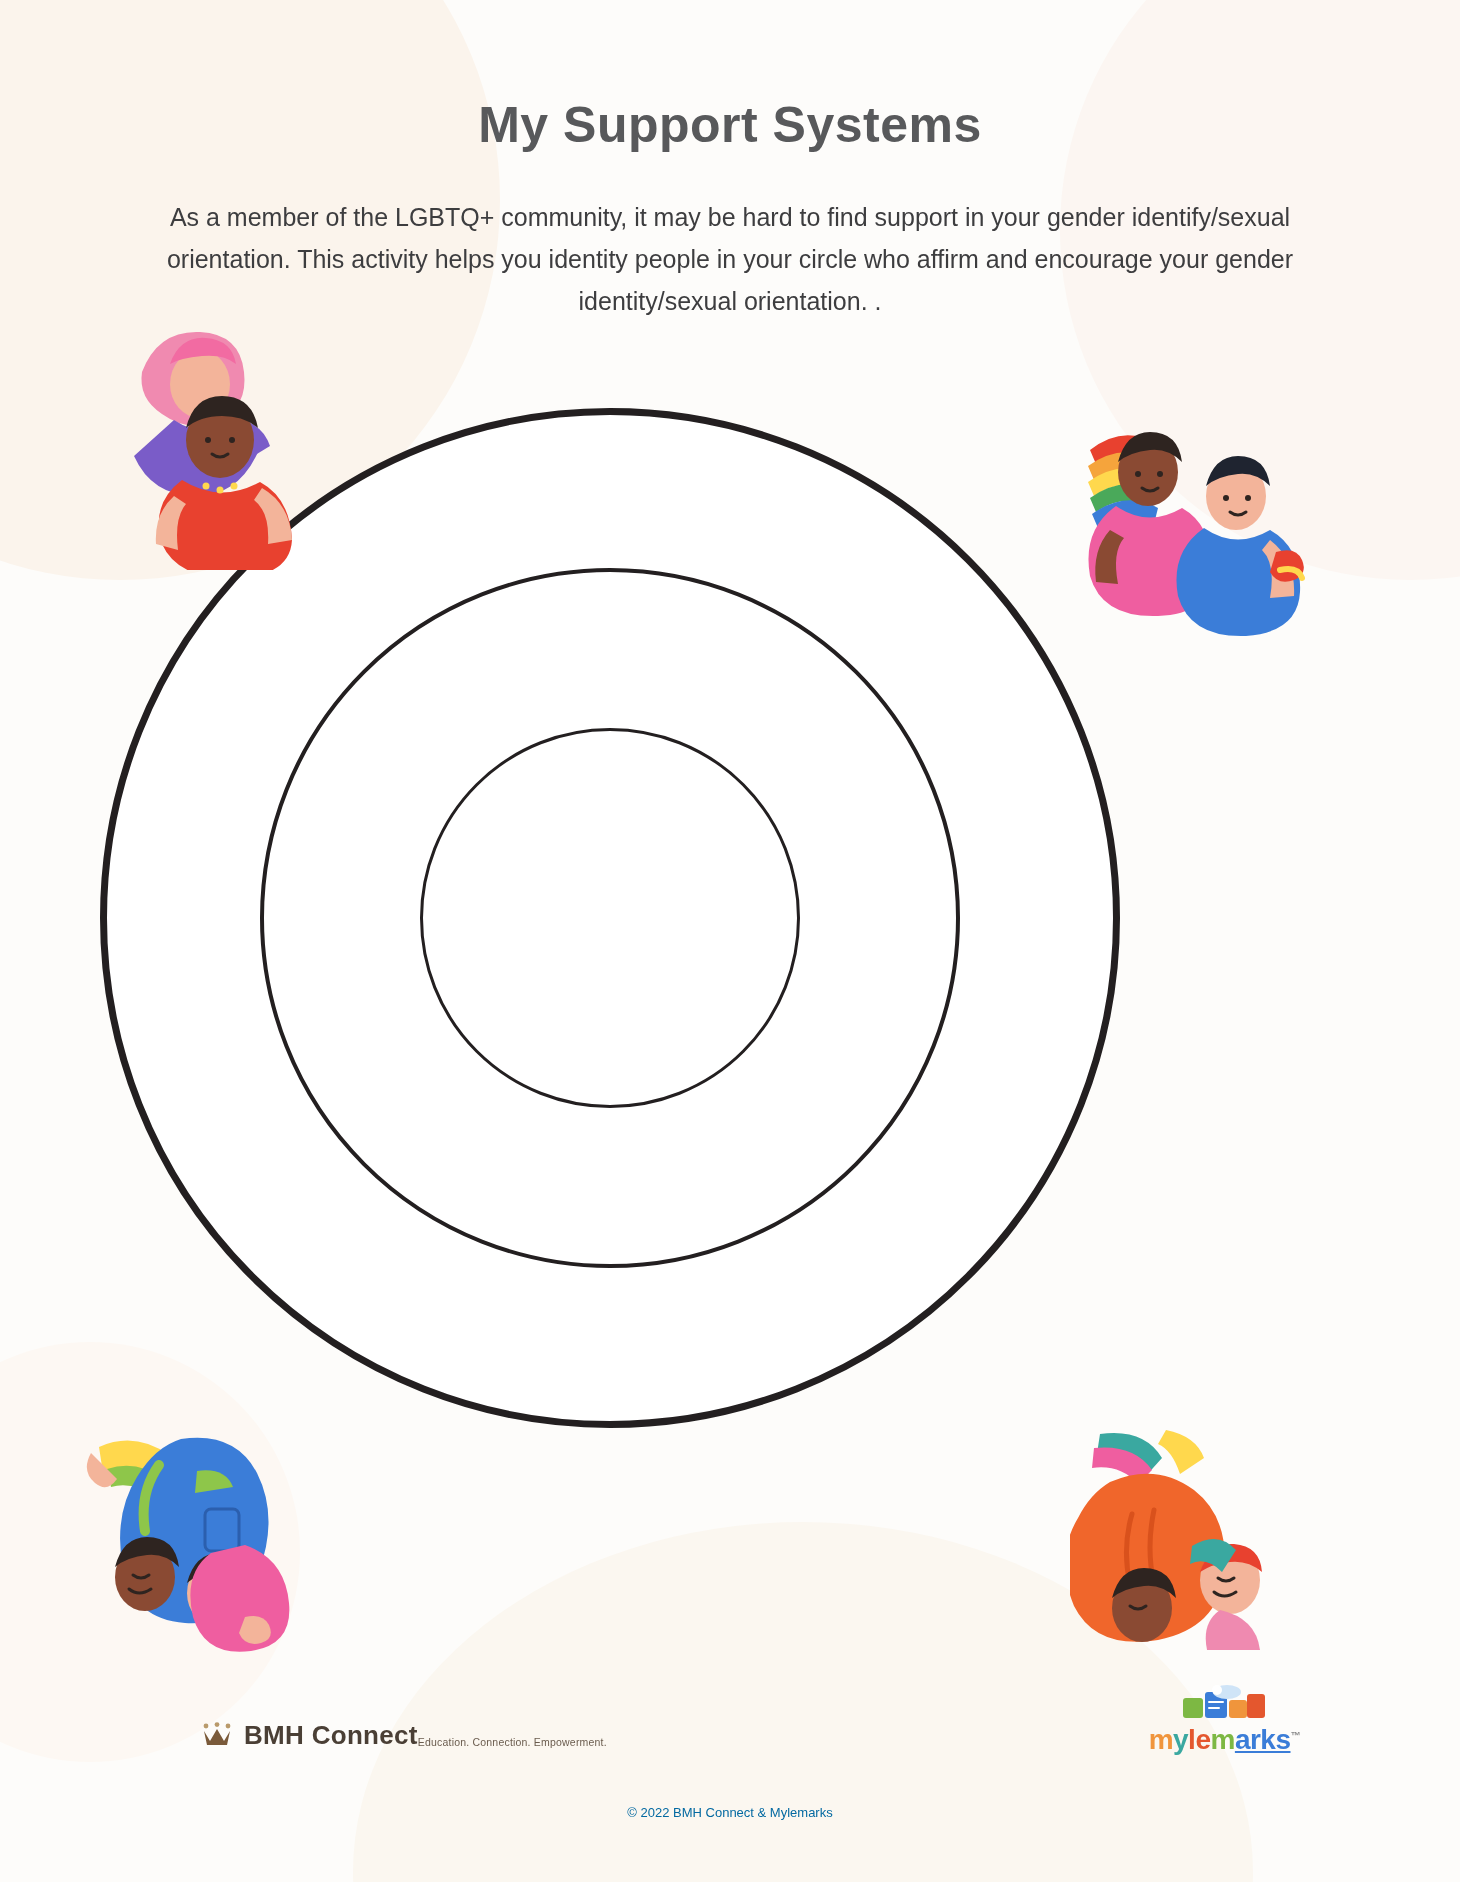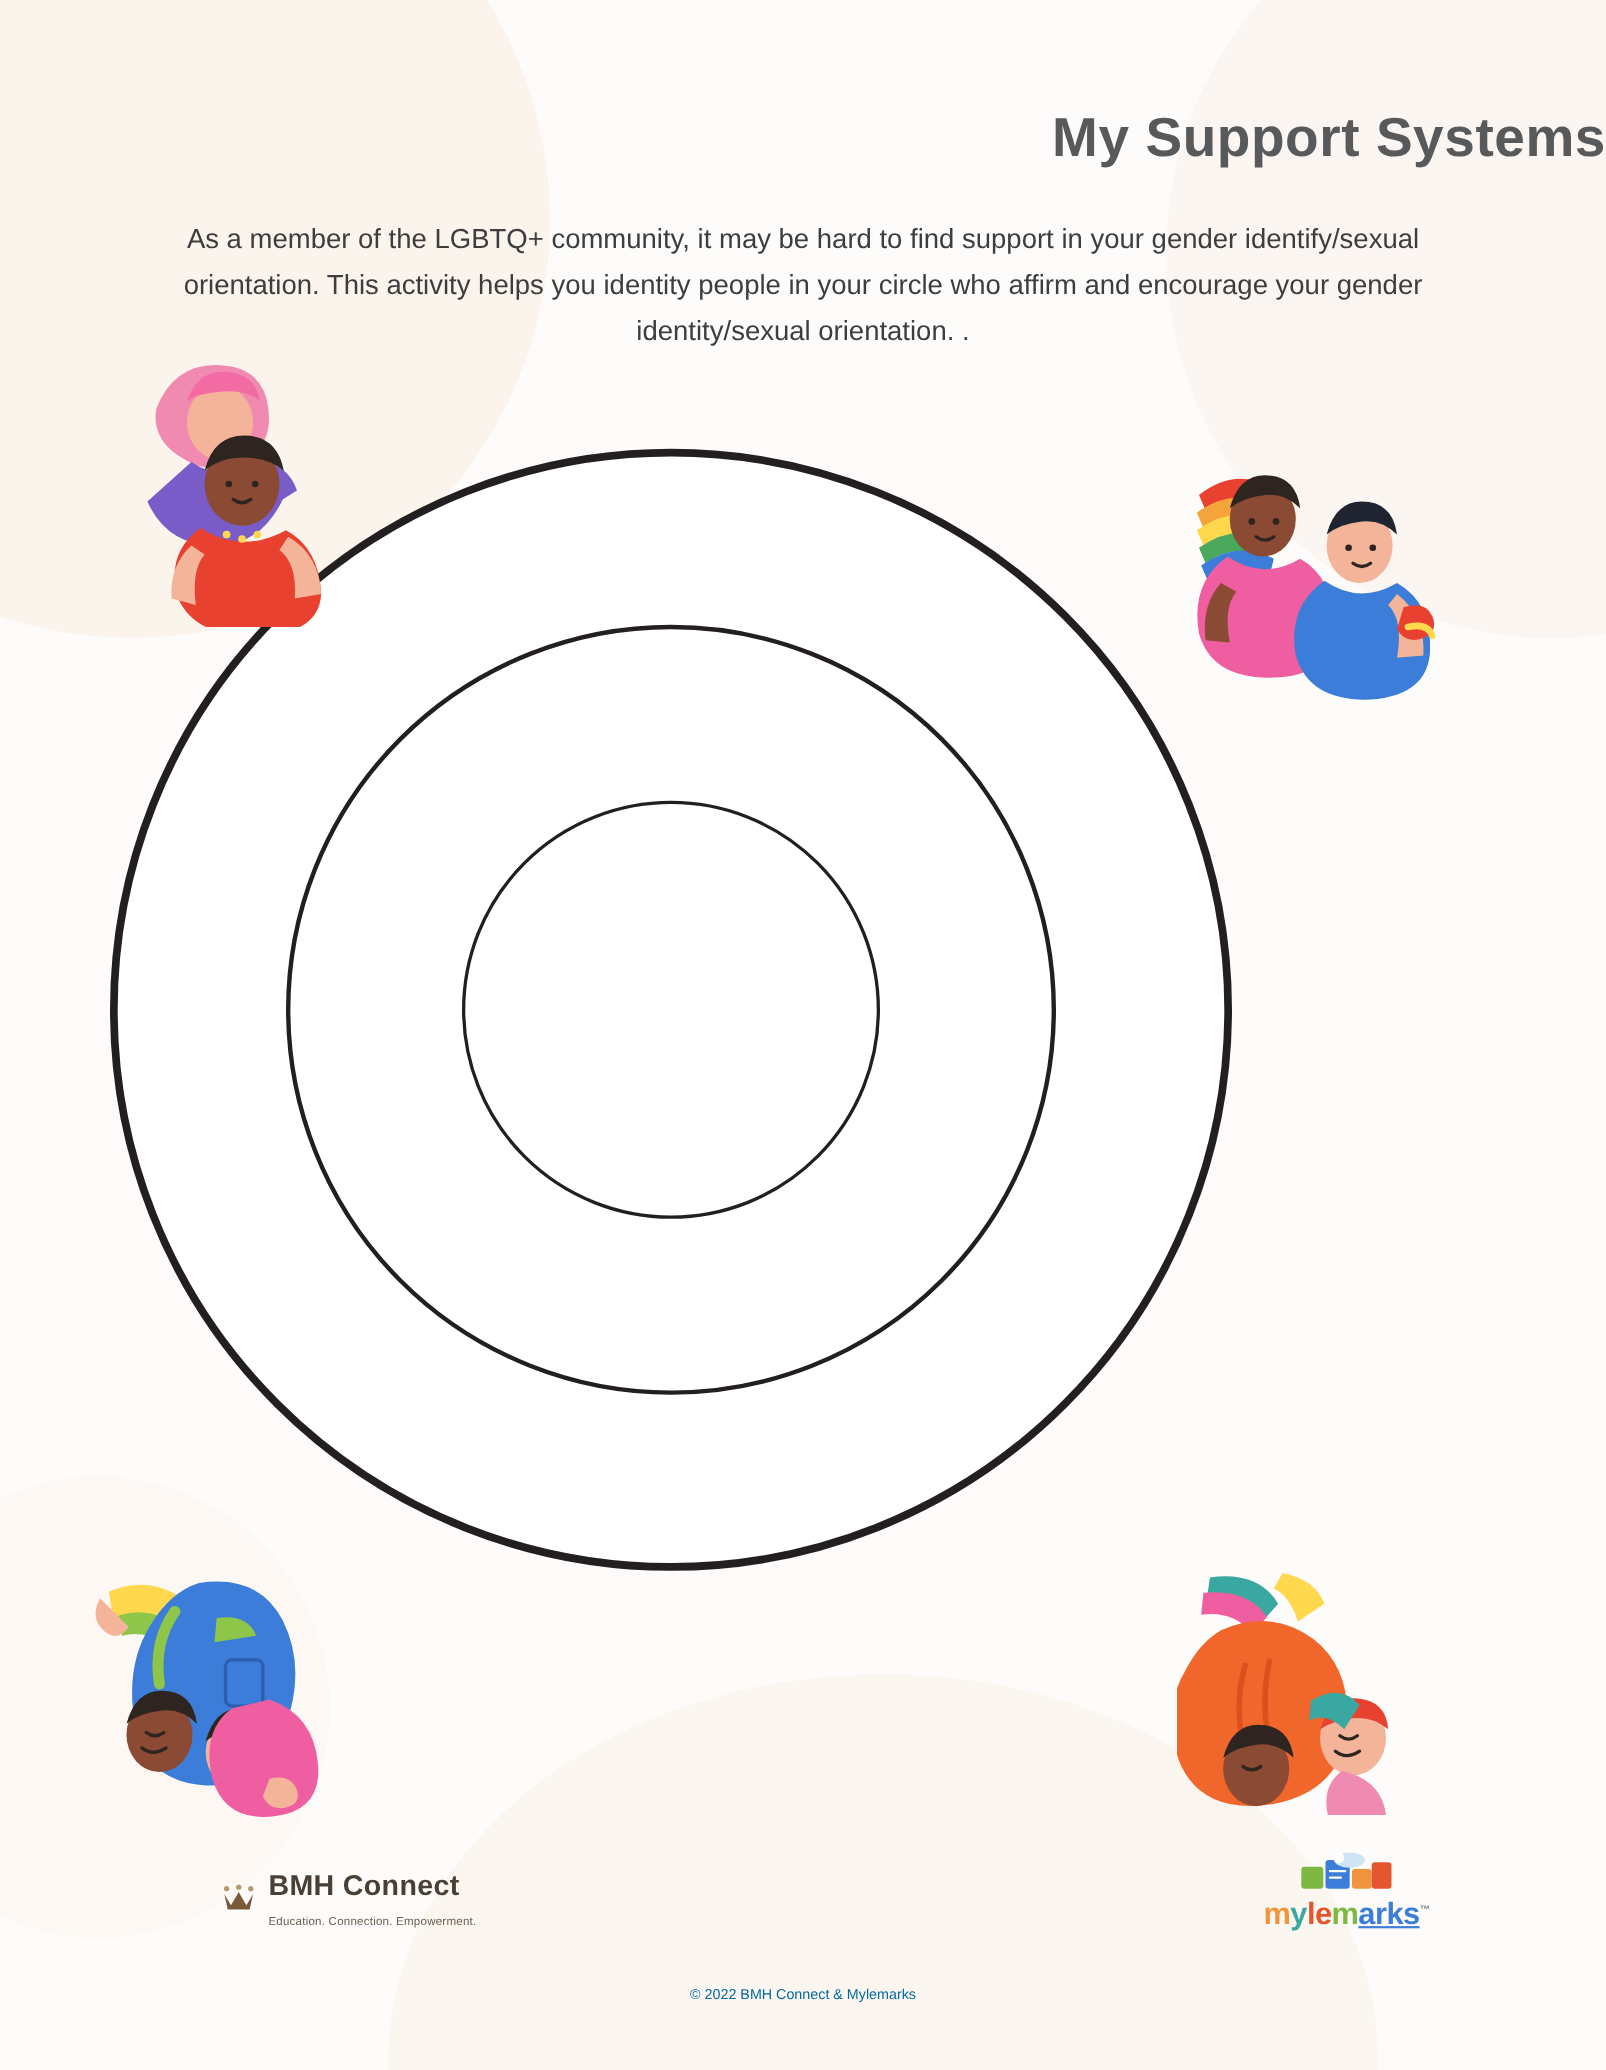--- a/index.html
+++ b/index.html
@@ -62,21 +62,21 @@
   .content {
     position: absolute;
     inset: 0;
   }
 
   .title {
     position: absolute;
     top: 96px;
     left: 0;
     right: 0;
-    text-align: right;
+    text-align: center;
     font-size: 50px;
     font-weight: bold;
     color: #58595b;
     letter-spacing: 0.5px;
   }
 
   .intro {
     position: absolute;
     top: 196px;
     left: 140px;
@@ -148,21 +148,21 @@
   }
   .bmh-mark {
     width: 34px;
     height: 34px;
     display: flex;
     align-items: center;
     justify-content: center;
   }
   .bmh-text-wrap {
     display: flex;
-    flex-direction: column;
+    flex-direction: row;
     line-height: 1;
   }
   .bmh-name {
     font-size: 26px;
     font-weight: bold;
     color: #4a3f35;
     letter-spacing: 0.3px;
   }
   .bmh-tag {
     font-size: 10.5px;

